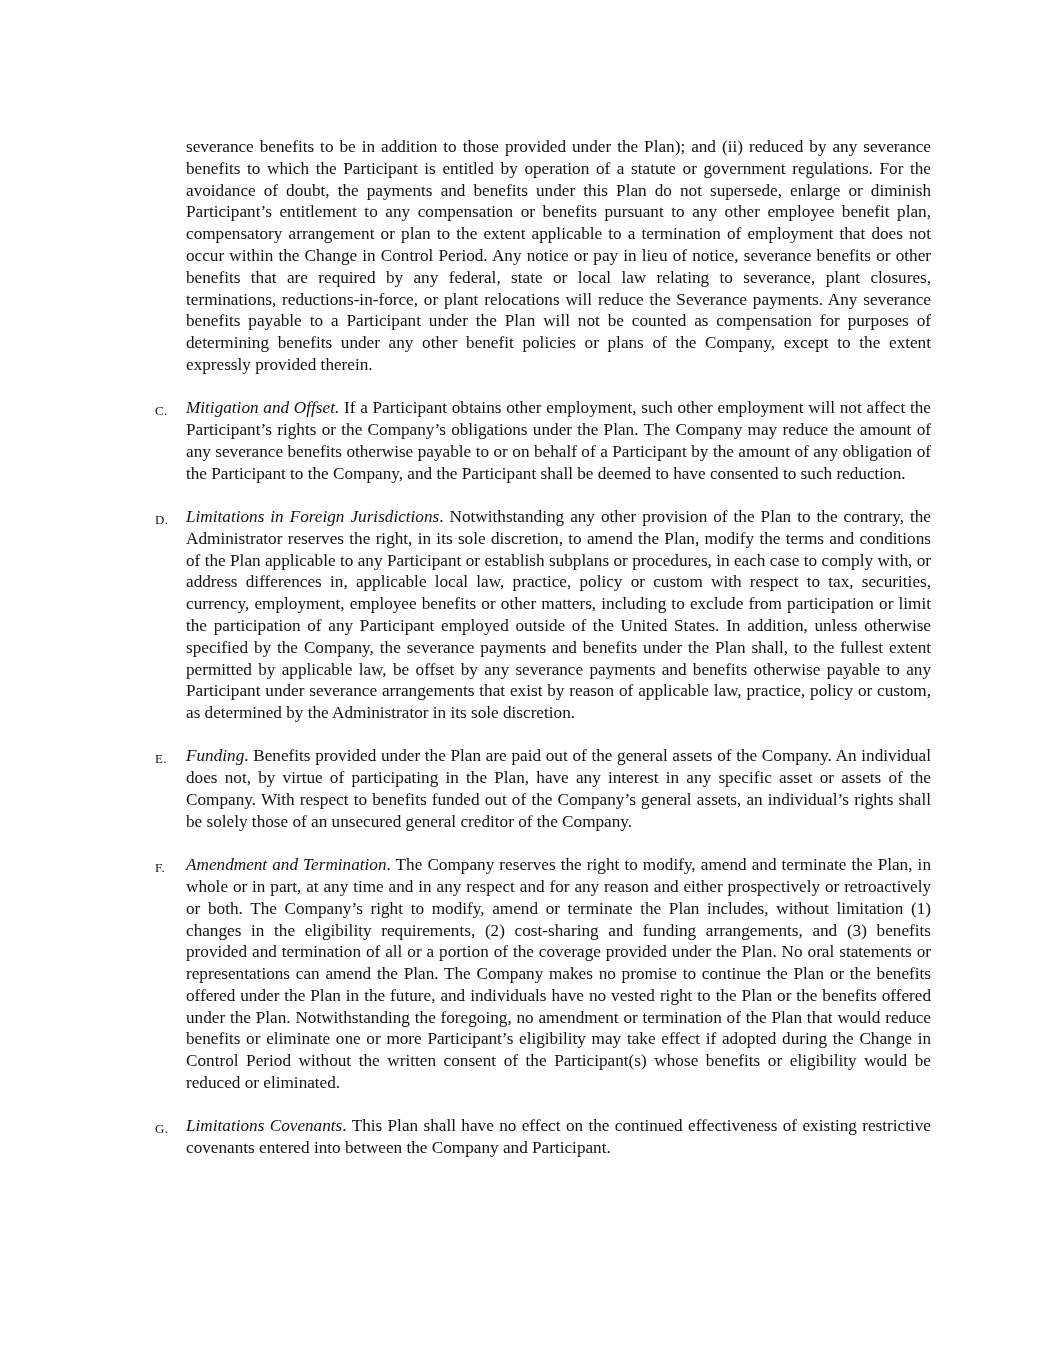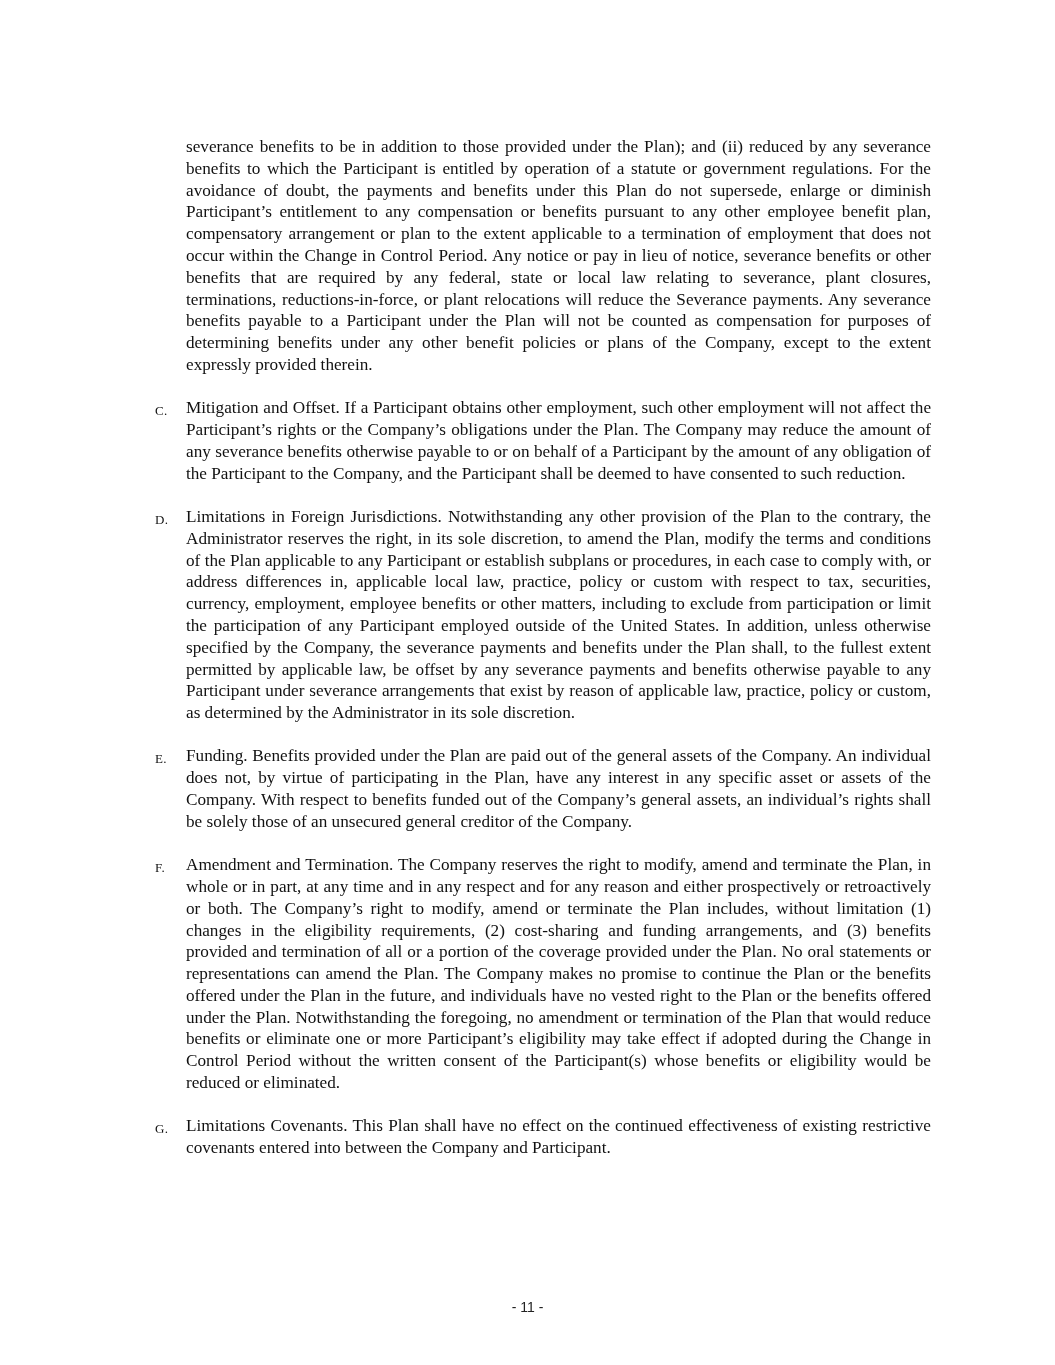--- a/index.html
+++ b/index.html
@@ -41,20 +41,21 @@
     }
     .section .label {
       position: absolute;
       left: -31px;
       top: 3px;
       font-size: 13px;
       line-height: 21.8px;
       letter-spacing: 0.3px;
     }
     .section .heading {
+      font-style: italic;
     }
     .footer {
       position: absolute;
       left: 0;
       width: 1055px;
       top: 1287px;
       text-align: center;
       font-family: "Liberation Sans", sans-serif;
       font-size: 14px;
       color: #222222;
@@ -88,14 +89,13 @@
       <p><span class="heading">Amendment and Termination</span><span>. The Company reserves the right to modify, amend and terminate the Plan, in whole or in part, at any time and in any respect and for any reason and either prospectively or retroactively or both. The Company’s right to modify, amend or terminate the Plan includes, without limitation (1) changes in the eligibility requirements, (2) cost-sharing and funding arrangements, and (3) benefits provided and termination of all or a portion of the coverage provided under the Plan. No oral statements or representations can amend the Plan. The Company makes no promise to continue the Plan or the benefits offered under the Plan in the future, and individuals have no vested right to the Plan or the benefits offered under the Plan. Notwithstanding the foregoing, no amendment or termination of the Plan that would reduce benefits or eliminate one or more Participant’s eligibility may take effect if adopted during the Change in Control Period without the written consent of the Participant(s) whose benefits or eligibility would be reduced or eliminated.</span></p>
     </div>
 
     <div class="section">
       <span class="label">G.</span>
       <p><span class="heading">Limitations Covenants</span><span>. This Plan shall have no effect on the continued effectiveness of existing restrictive covenants entered into between the Company and Participant.</span></p>
     </div>
 
   </div>
 
-  <div class="footer">- 11 -</div>
 </div>
 
 </body></html>

